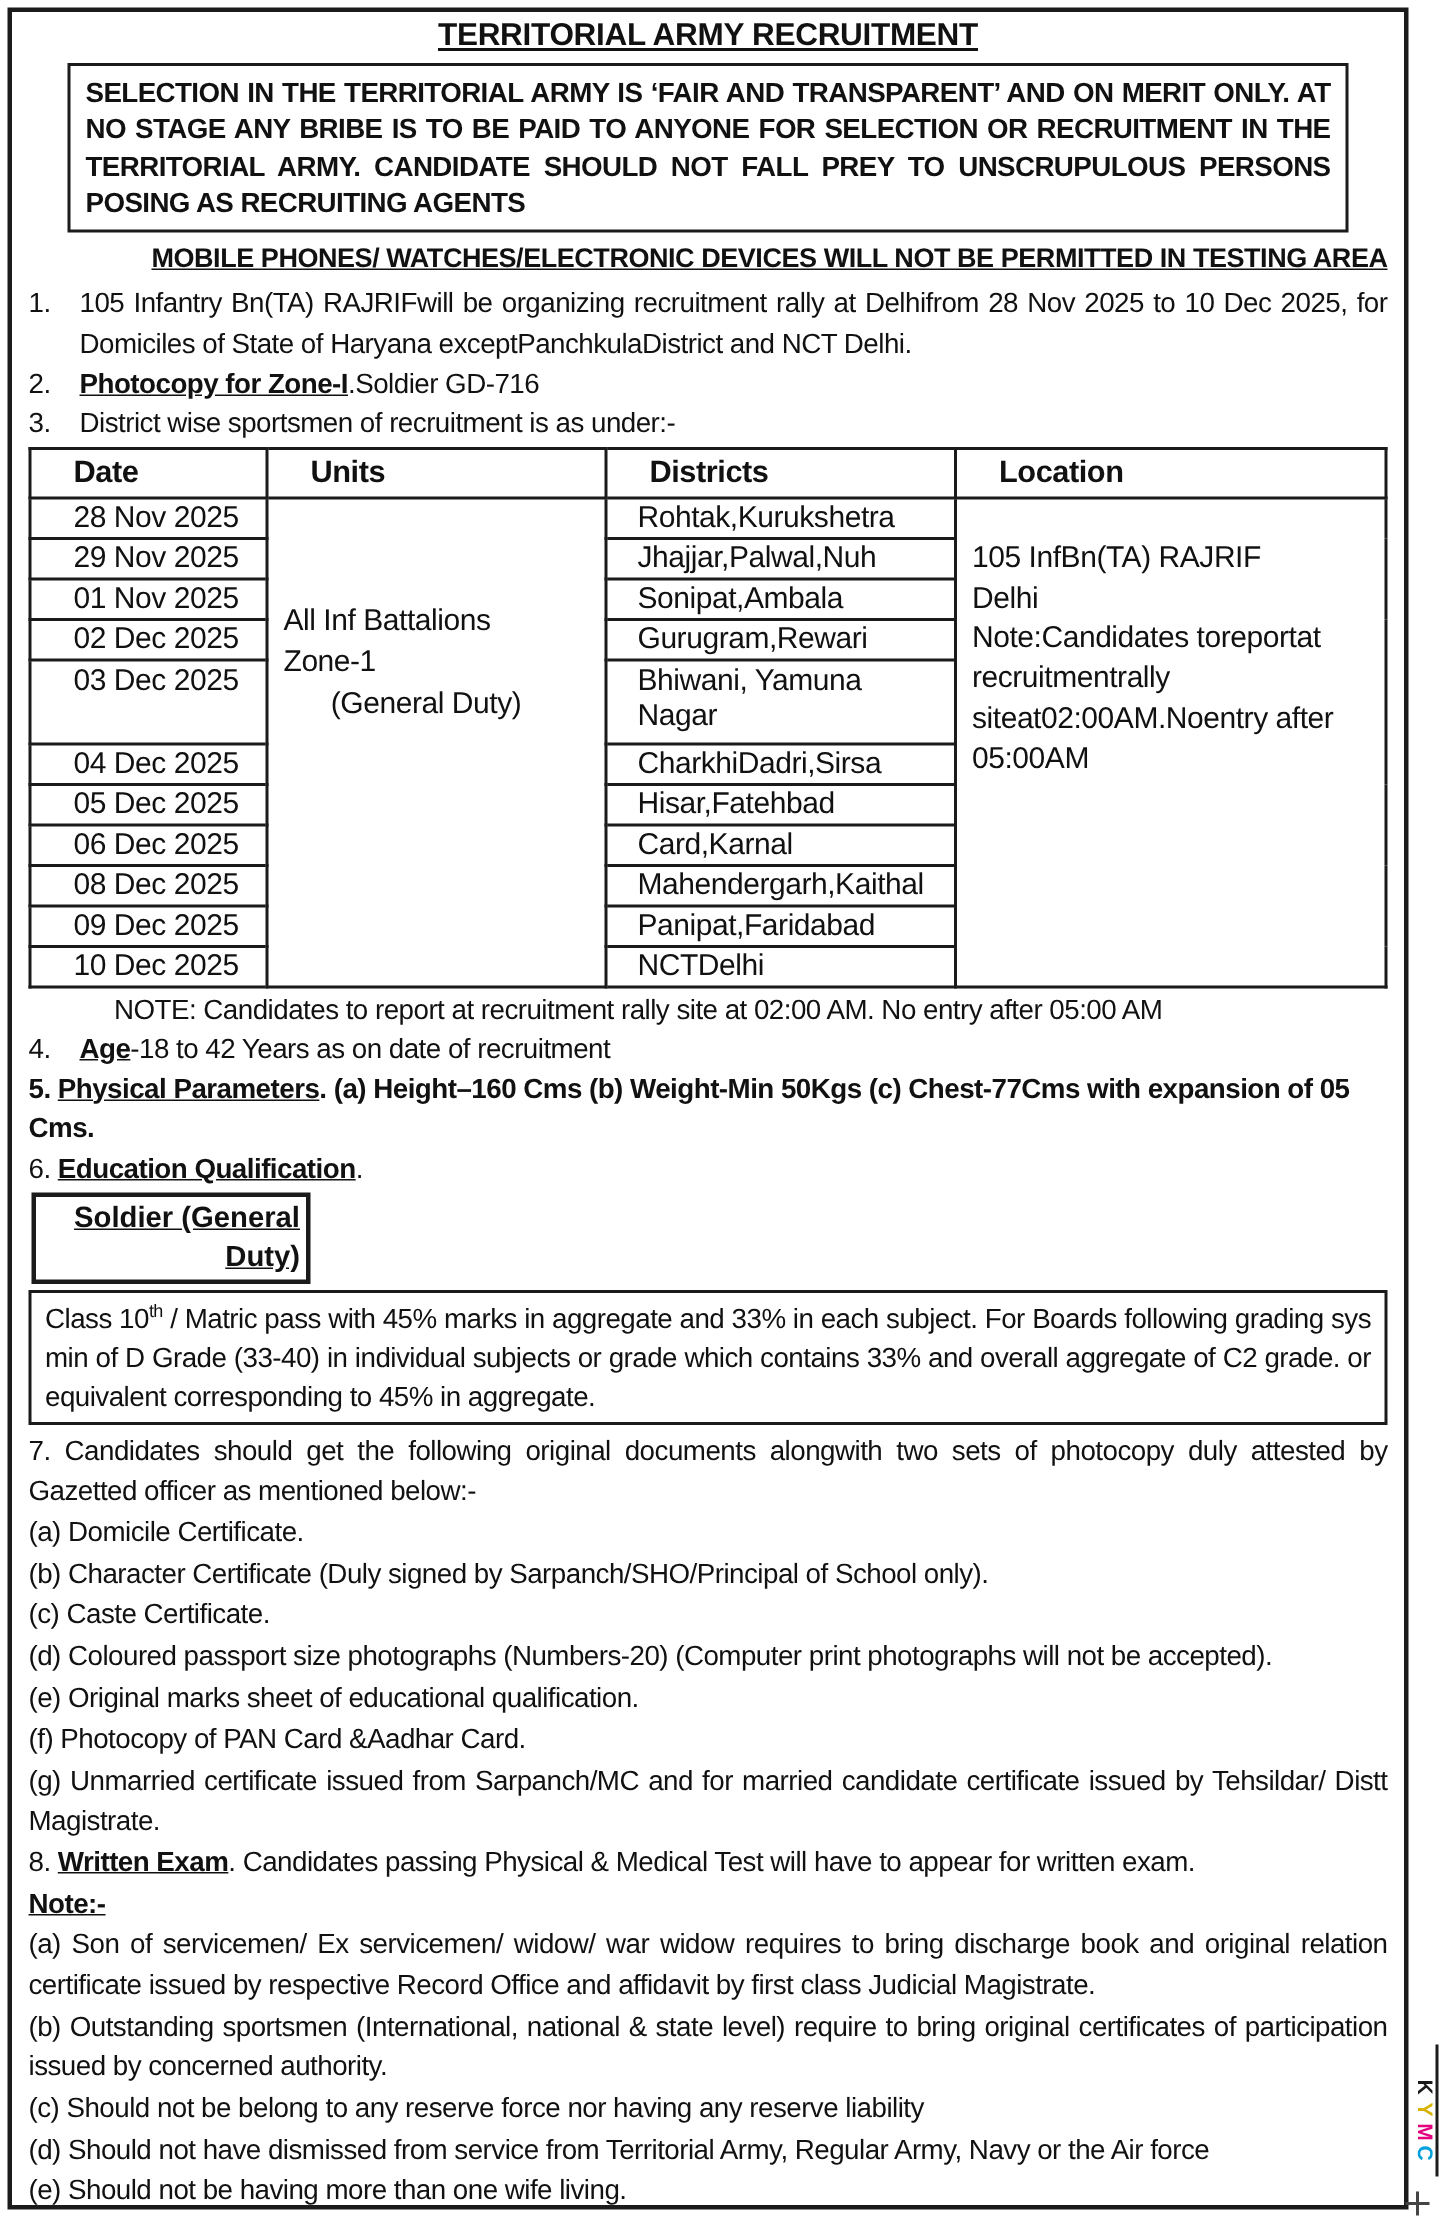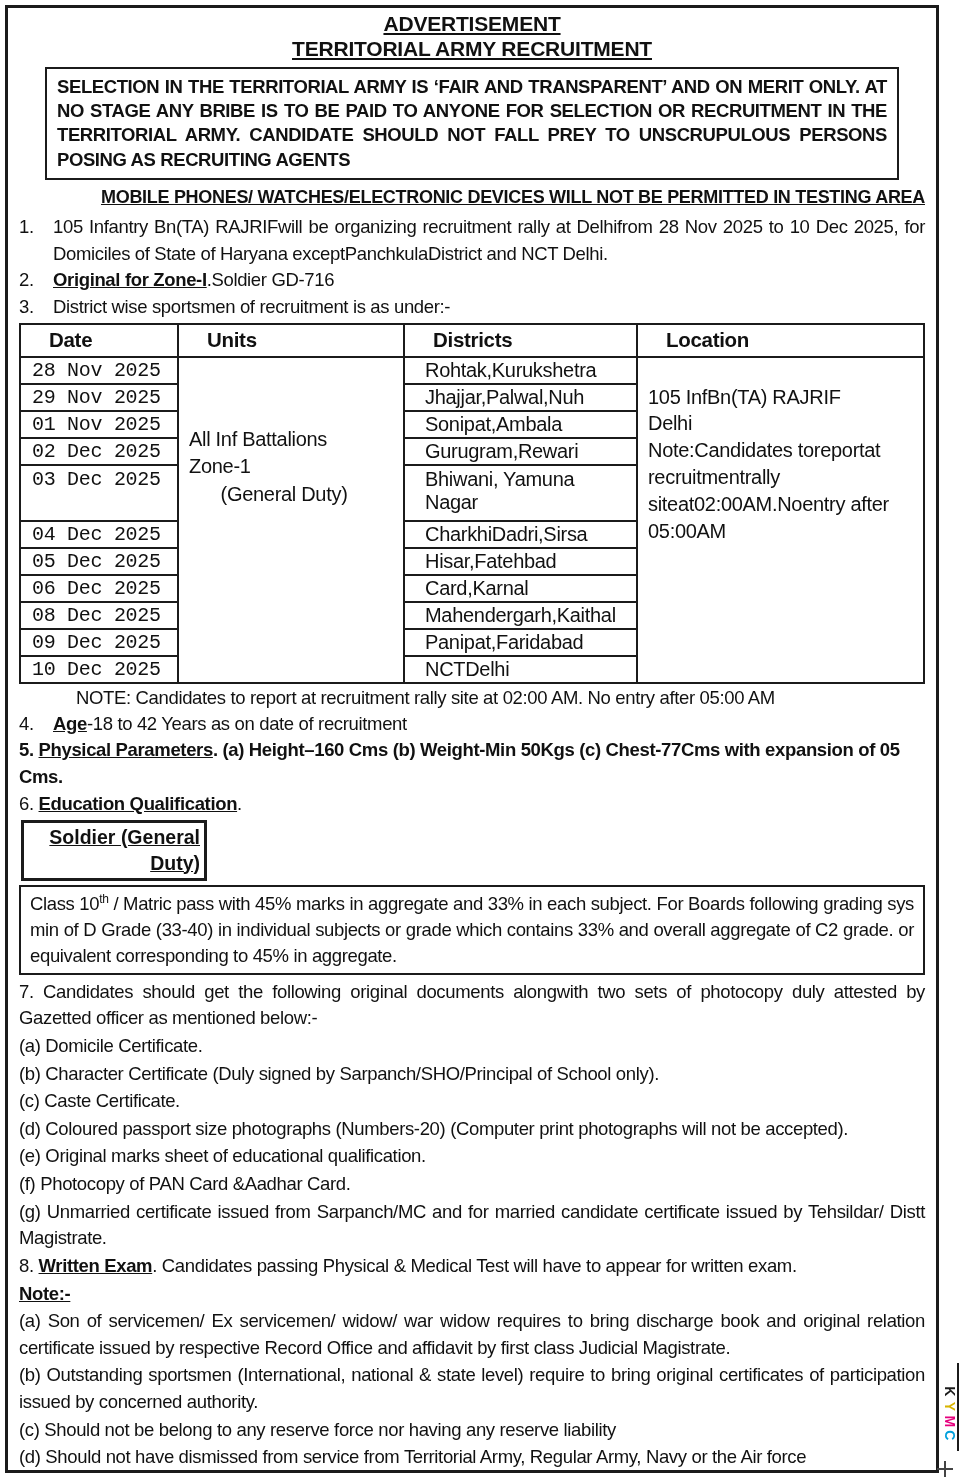--- a/index.html
+++ b/index.html
@@ -20,21 +20,21 @@
   .item{display:flex;font-size:18.5px;line-height:1.44;letter-spacing:-0.35px;}
   .item .num{width:34px;flex:0 0 34px;}
   .item .txt{flex:1;}
   .just{text-align:justify;}
   .bu{font-weight:bold;text-decoration:underline;}
   .b{font-weight:bold;}
   table{border-collapse:collapse;width:100%;margin:2px 0 0 0;table-layout:fixed;}
   th,td{border:2px solid #1b1b1b;font-size:20px;letter-spacing:-0.3px;padding:0 6px;}
   th{text-align:left;font-size:20.5px;height:31px;padding-left:28px;}
   td{height:25px;}
-  td.date{padding-left:11px;font-family:Liberation Mono, monospace;}
+  td.date{padding-left:28px;}
   td.units{vertical-align:top;padding:68px 4px 0 10px;white-space:pre-wrap;line-height:1.38;}
   td.loc{vertical-align:top;padding:26px 6px 0 10px;white-space:pre-line;line-height:1.34;}
   td.dist{padding-left:20px;}
   tr.tall td{height:52px;vertical-align:top;padding-top:2px;}
   .tnote{font-size:18.5px;letter-spacing:-0.35px;padding-left:57px;margin:3px 0 2px 0;}
   .crit{font-size:18.5px;line-height:1.44;letter-spacing:-0.35px;}
   .soldier-box{border:3px solid #1b1b1b;width:172px;margin:3px 0 4px 2px;padding:2px 4px;
                text-align:right;font-weight:bold;font-size:19.5px;line-height:1.3;
                text-decoration:underline;white-space:pre-line;}
   .edu-box{border:2px solid #1b1b1b;padding:4px 9px;font-size:18.5px;line-height:1.4;
@@ -47,34 +47,33 @@
   .reg-line{position:absolute;right:0;bottom:32px;width:2px;height:88px;background:#1b1b1b;}
   .crosshair{position:absolute;right:6px;bottom:6px;width:16px;height:16px;}
   .crosshair:before{content:"";position:absolute;left:7px;top:0;width:1.5px;height:16px;background:#444;}
   .crosshair:after{content:"";position:absolute;top:7px;left:0;height:1.5px;width:16px;background:#444;}
 </style>
 </head>
 <body>
 
 <div class="page">
 
-  <div class="c title">ADVERTISEMENT</div>
   <div class="c title">TERRITORIAL ARMY RECRUITMENT</div>
 
   <div class="warning-box">SELECTION IN THE TERRITORIAL ARMY IS ‘FAIR AND TRANSPARENT’ AND ON MERIT ONLY. AT NO STAGE ANY BRIBE IS TO BE PAID TO ANYONE FOR SELECTION OR RECRUITMENT IN THE TERRITORIAL ARMY. CANDIDATE SHOULD NOT FALL PREY TO UNSCRUPULOUS PERSONS POSING AS RECRUITING AGENTS</div>
 
   <div class="c mobile">MOBILE PHONES/ WATCHES/ELECTRONIC DEVICES WILL NOT BE PERMITTED IN TESTING AREA</div>
 
   <div class="item">
     <span class="num">1.</span>
     <span class="txt just">105 Infantry Bn(TA) RAJRIFwill be organizing recruitment rally at Delhifrom 28 Nov 2025 to 10 Dec 2025, for Domiciles of State of Haryana exceptPanchkulaDistrict and NCT Delhi.</span>
   </div>
   <div class="item">
     <span class="num">2.</span>
-    <span class="txt"><span class="bu">Original for Zone-I</span><span>.Soldier GD-716</span></span>
+    <span class="txt"><span class="bu">Photocopy for Zone-I</span><span>.Soldier GD-716</span></span>
   </div>
   <div class="item">
     <span class="num">3.</span>
     <span class="txt">District wise sportsmen of recruitment is as under:-</span>
   </div>
 
   <table>
     <colgroup>
         <col style="width:158px">
         <col style="width:226px">

